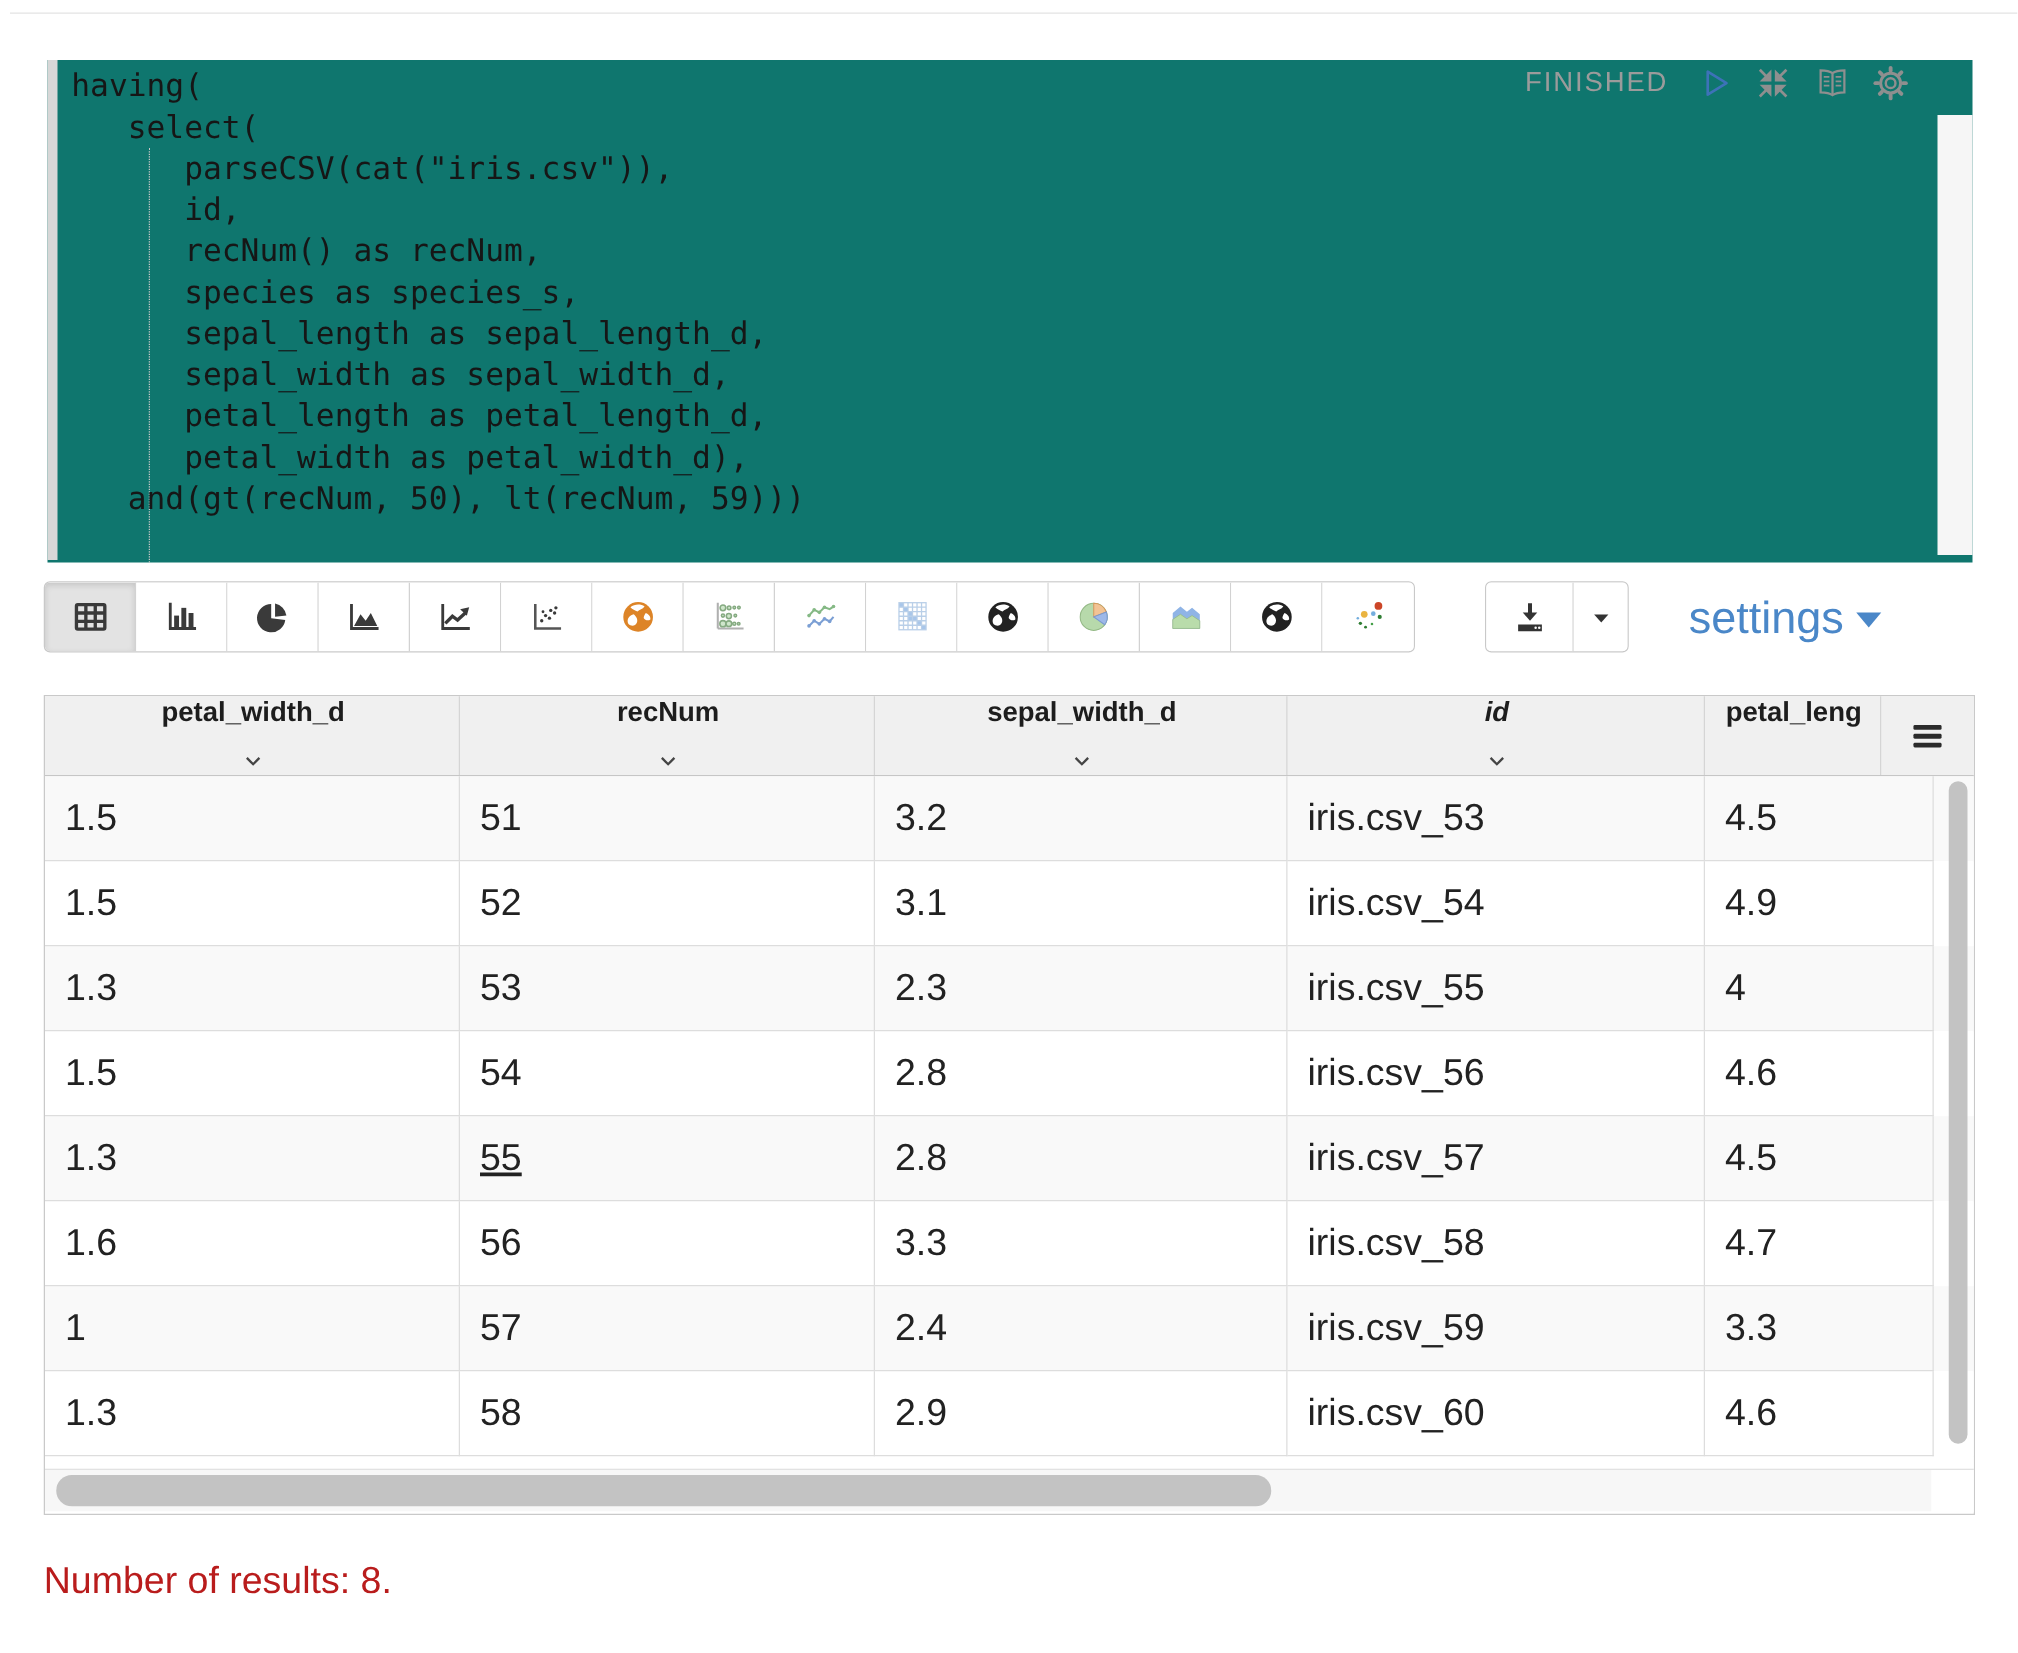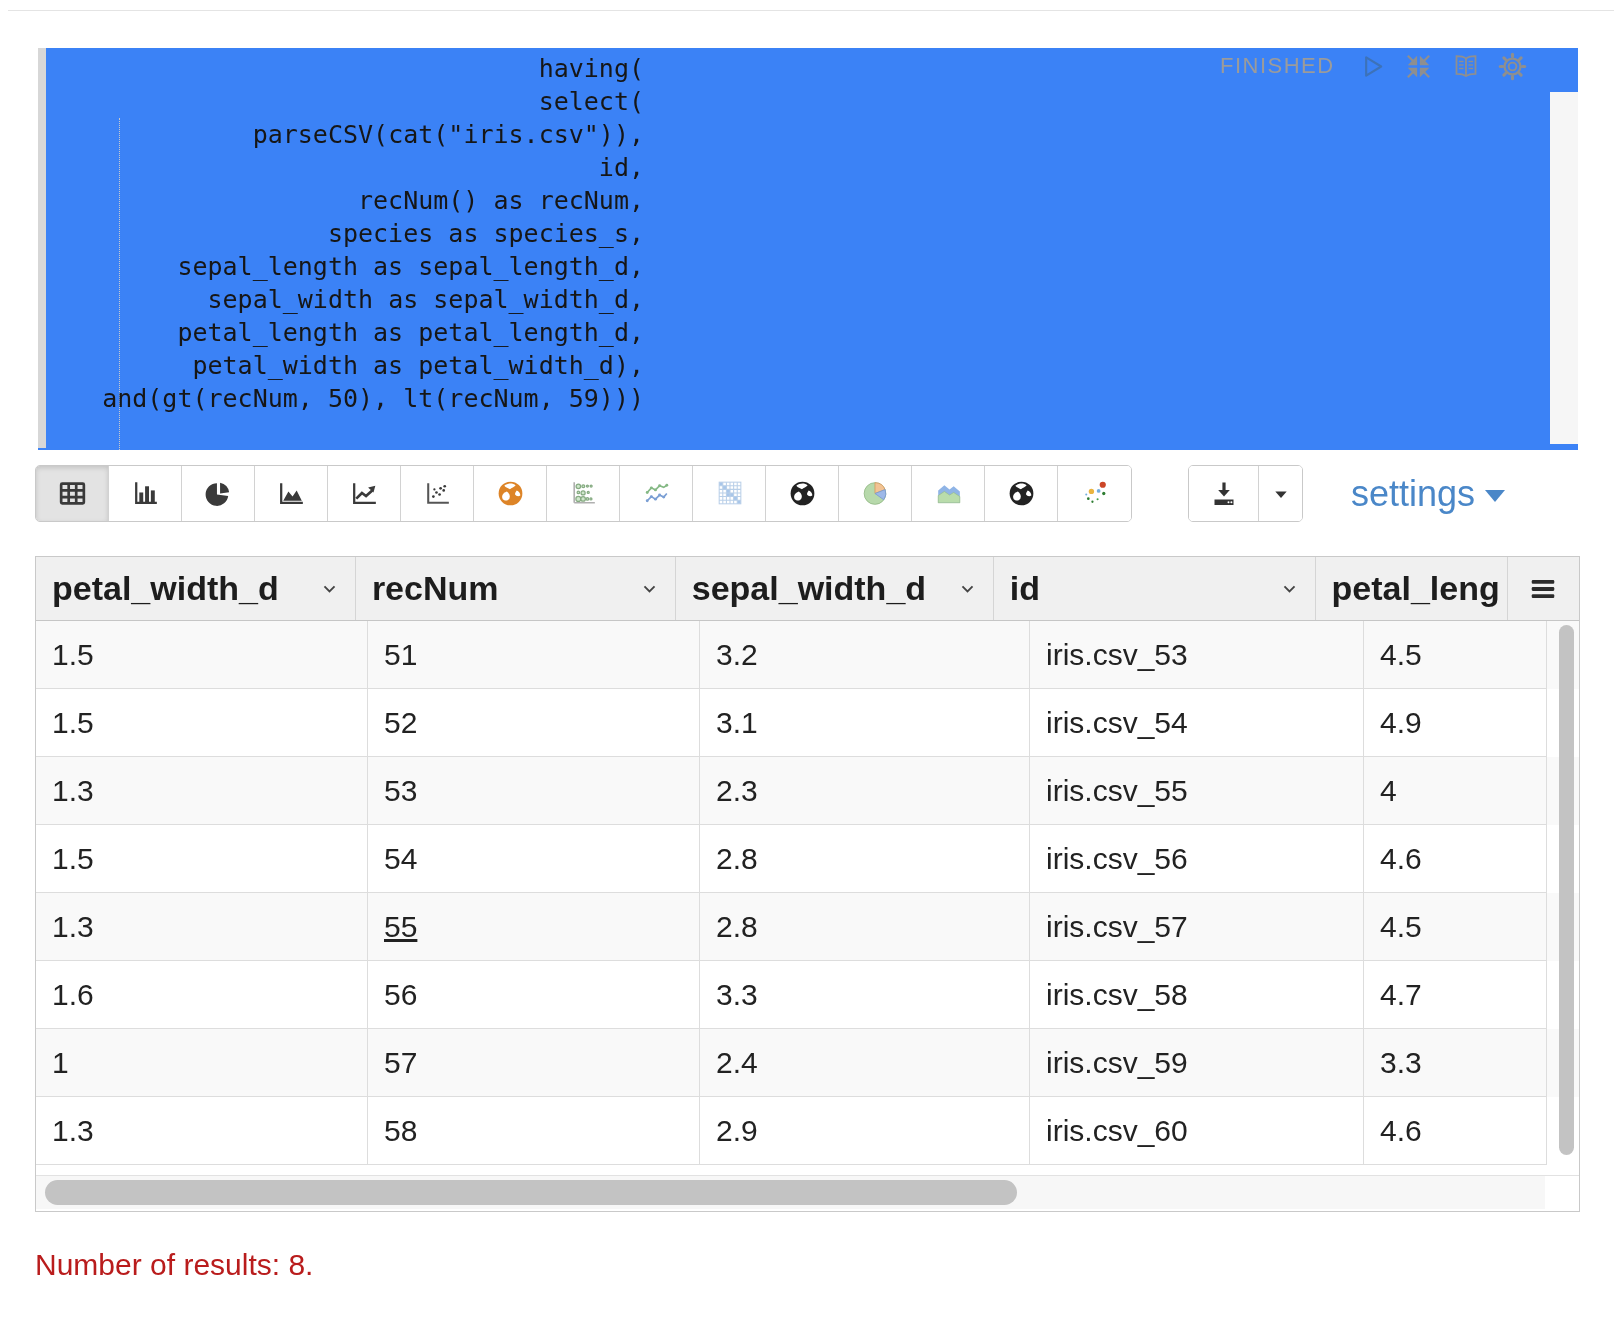--- a/index.html
+++ b/index.html
@@ -7,21 +7,21 @@
   body {
     background: #fff;
     font-family: "Liberation Sans", sans-serif;
     position: relative;
     overflow: hidden;
     color: #2b2b2b;
   }
   .top-rule { position: absolute; top: 10px; left: 8px; right: 0; height: 1px; background: #e4e4e4; }
 
   
-  .code-area { position: absolute; left: 38px; top: 48px; width: 1540px; height: 402px; background: #3b82f6; text-align: right; }
+  .code-area { position: absolute; left: 38px; top: 48px; width: 1540px; height: 402px; background: #0f766e; }
   .code-gutter { position: absolute; left: 0; top: 0; width: 8px; height: 400px; background: #d7d7d7; }
   .indent-guide { position: absolute; left: 81px; top: 70px; height: 332px; border-left: 1px dotted #c9c9c9; }
   pre.code {
     position: absolute; left: 19px; top: 4px;
     font-family: "DejaVu Sans Mono", monospace;
     font-size: 25px; line-height: 33px; color: #161616;
     white-space: pre;
   }
   .editor-scroll-track { position: absolute; left: 1512px; top: 44px; width: 28px; height: 352px; background: #f6f6f6; }
 
@@ -38,21 +38,21 @@
   .tbtn.active { background: #e3e3e3; box-shadow: inset 0 2px 5px rgba(0,0,0,.14); }
   .dl-group { margin-left: 36px; }
   .dl-btn { width: 70px; }
   .caret-btn { width: 43px; }
   .settings-link { margin-left: 28px; height: 57px; display: flex; align-items: center; gap: 10px; font-size: 36px; cursor: pointer; }
   .settings-caret { width: 0; height: 0; border-left: 10px solid transparent; border-right: 10px solid transparent; border-top: 12px solid #4a87c8; margin-top: 4px; }
 
   
   .table-box { position: absolute; left: 35px; top: 556px; width: 1545px; height: 656px; border: 1px solid #c9c9c9; background: #fff; }
   .hrow { display: flex; height: 64px; background: #f0f0f0; border-bottom: 1px solid #c6c6c6; }
-  .hcell { display: flex; align-items: center; justify-content: space-between; padding: 0 14px 0 16px; border-right: 1px solid #d5d5d5; font-weight: bold; font-size: 34px; color: #1d1d1d; overflow: hidden; white-space: nowrap; cursor: pointer; }
+  .hcell { display: flex; align-items: center; justify-content: space-between; padding: 0 14px 0 16px; border-right: 1px solid #d5d5d5; font-weight: bold; font-size: 22px; color: #1d1d1d; overflow: hidden; white-space: nowrap; cursor: pointer; flex-direction: column; }
   .hcell.fluid { flex: 1 1 auto; }
   .hcell.menu-cell { width: 74px; justify-content: center; border-right: none; padding: 0; }
   .tbody { position: relative; height: 544px; }
   .trow { display: flex; height: 68px; background: #fff; }
   .trow.odd { background: #f9f9f9; }
   .tcell { display: flex; align-items: center; padding: 0 16px; border-right: 1px solid #ddd; border-bottom: 1px solid #ddd; font-size: 30px; color: #222; overflow: hidden; white-space: nowrap; }
   .v-scrollbar { position: absolute; right: 5px; top: 4px; width: 15px; height: 530px; border-radius: 8px; background: #c3c3c3; }
   .spacer { height: 10px; background: #fff; }
   .h-scroll-area { position: relative; height: 34px; background: #f7f7f7; border-top: 1px solid #e2e2e2; }
   .h-thumb { position: absolute; left: 9px; top: 4px; width: 972px; height: 25px; border-radius: 13px; background: #c3c3c3; }
@@ -390,21 +390,21 @@
         </span>
       </div>
       <div class="hcell" style="width: 330px;">
         <span>sepal_width_d</span>
         <span class="icon">
           <svg viewBox="0 0 32 32" width="23" height="23">
             <polyline points="9,13 16,20 23,13" fill="none" stroke="#444" stroke-width="2.6"></polyline>
           </svg>
         </span>
       </div>
-      <div class="hcell" style="width: 334px;">
+      <div class="hcell" style="width: 334px; font-style: italic;">
         <span>id</span>
         <span class="icon">
           <svg viewBox="0 0 32 32" width="23" height="23">
             <polyline points="9,13 16,20 23,13" fill="none" stroke="#444" stroke-width="2.6"></polyline>
           </svg>
         </span>
       </div>
       <div class="hcell fluid">
         <span>petal_leng</span>
       </div>

